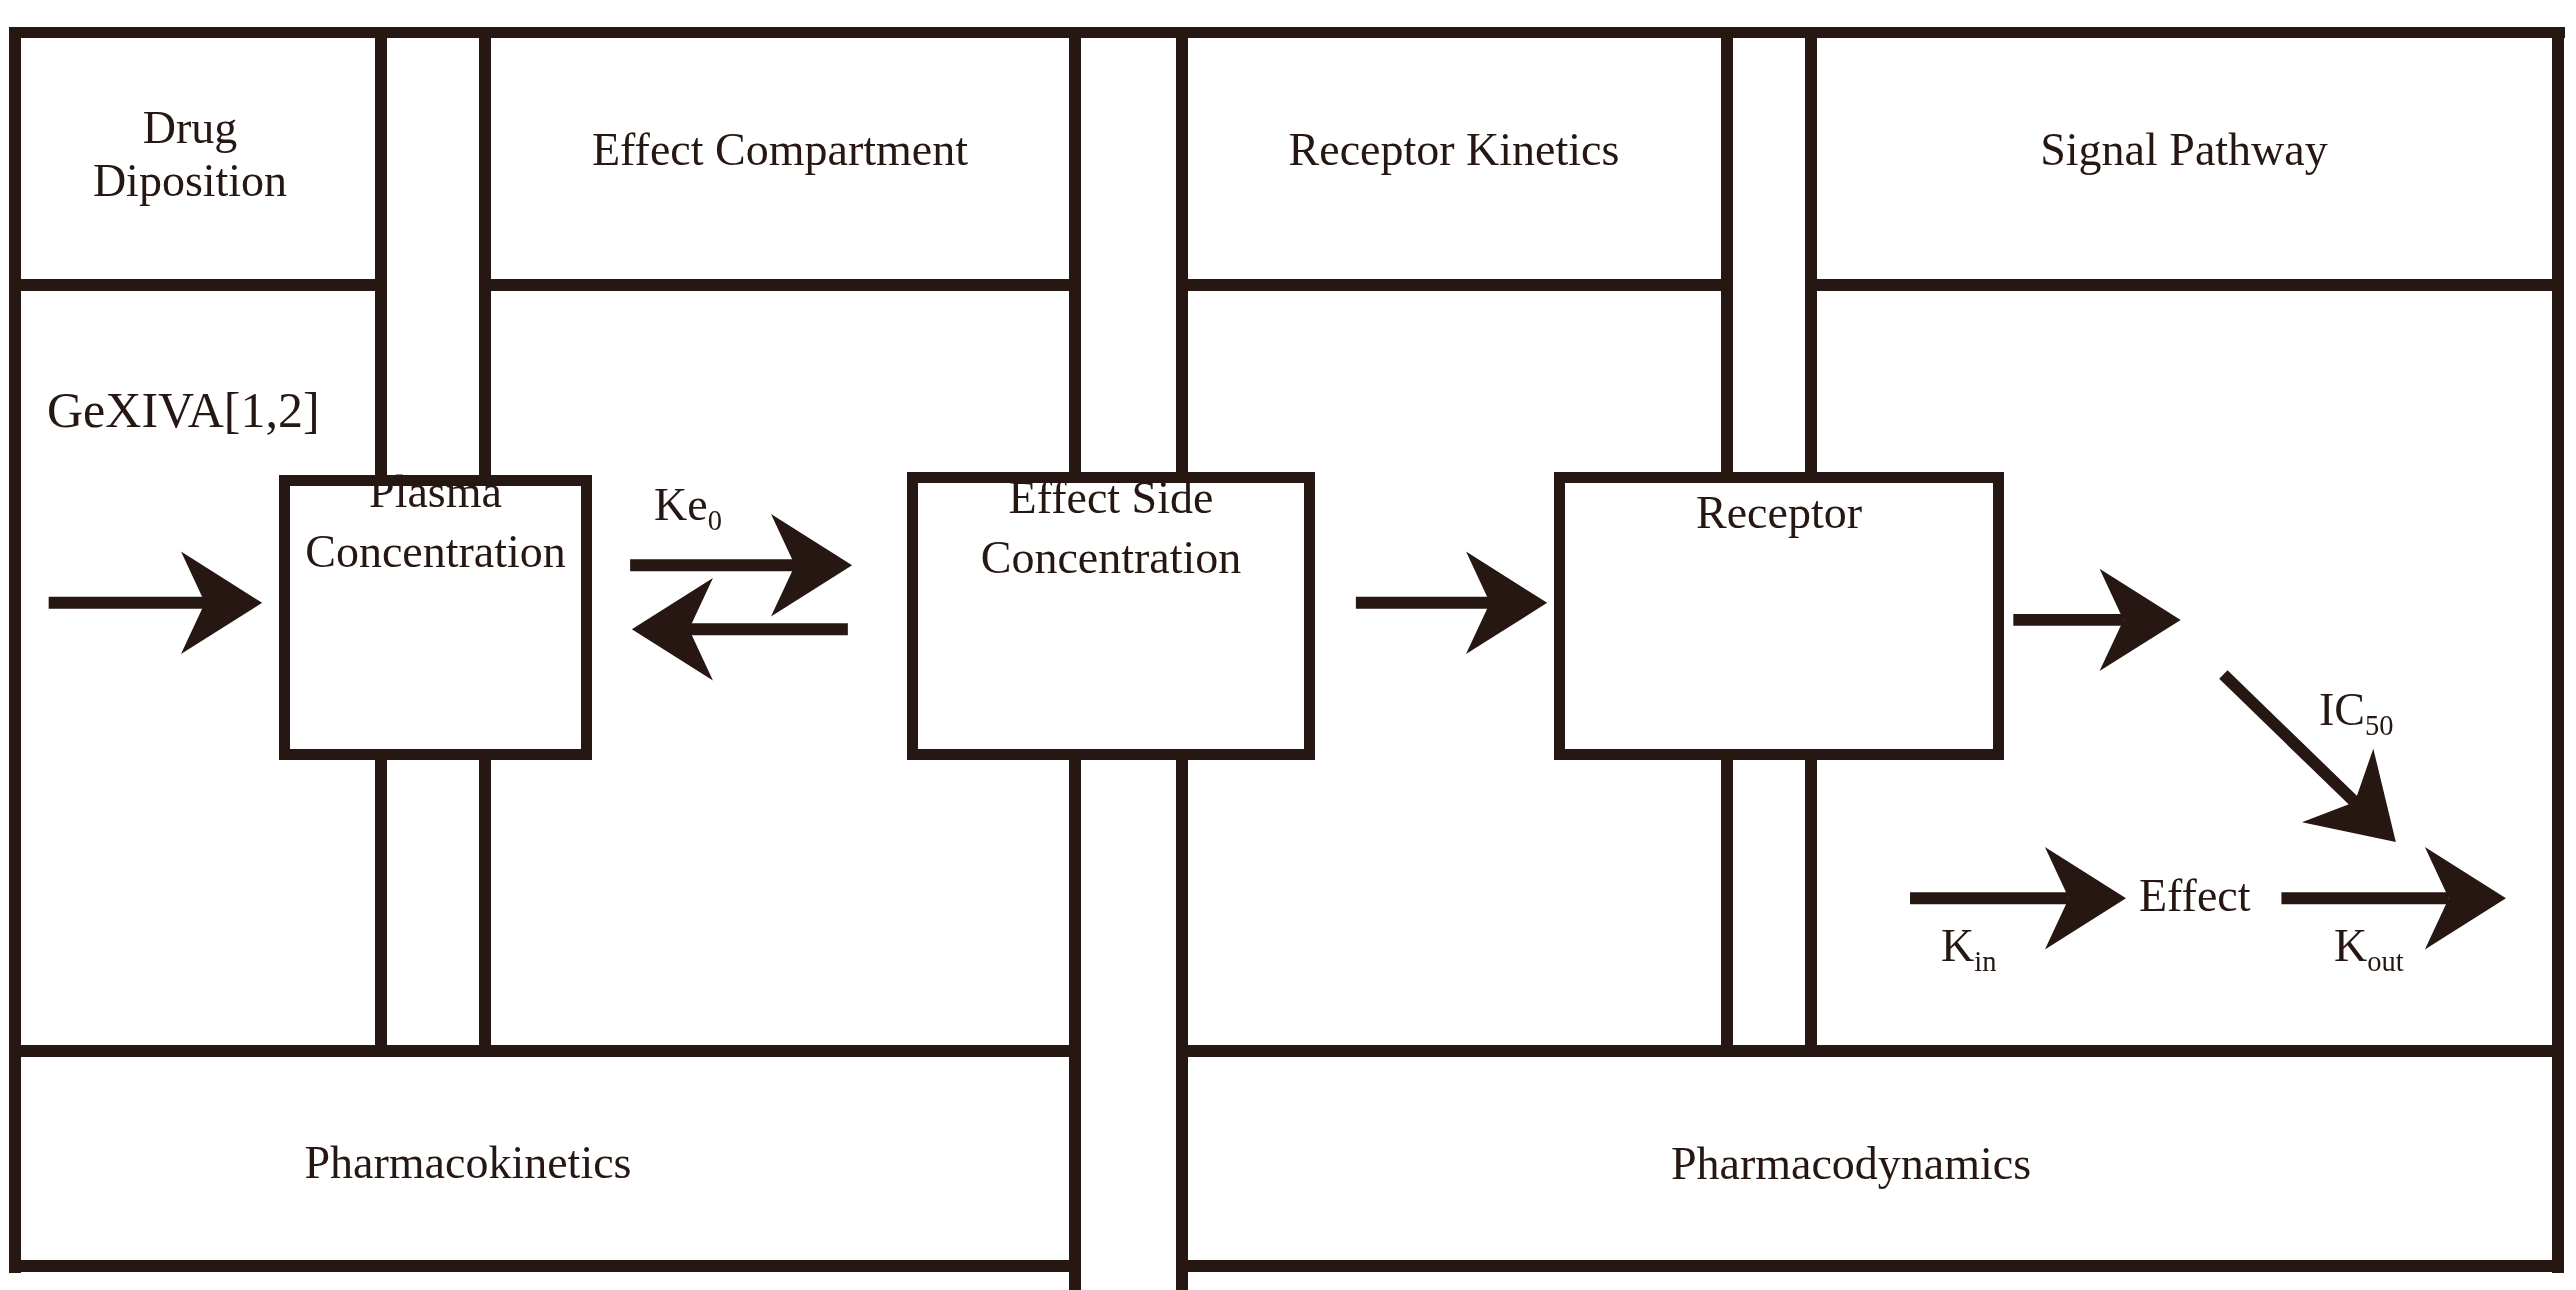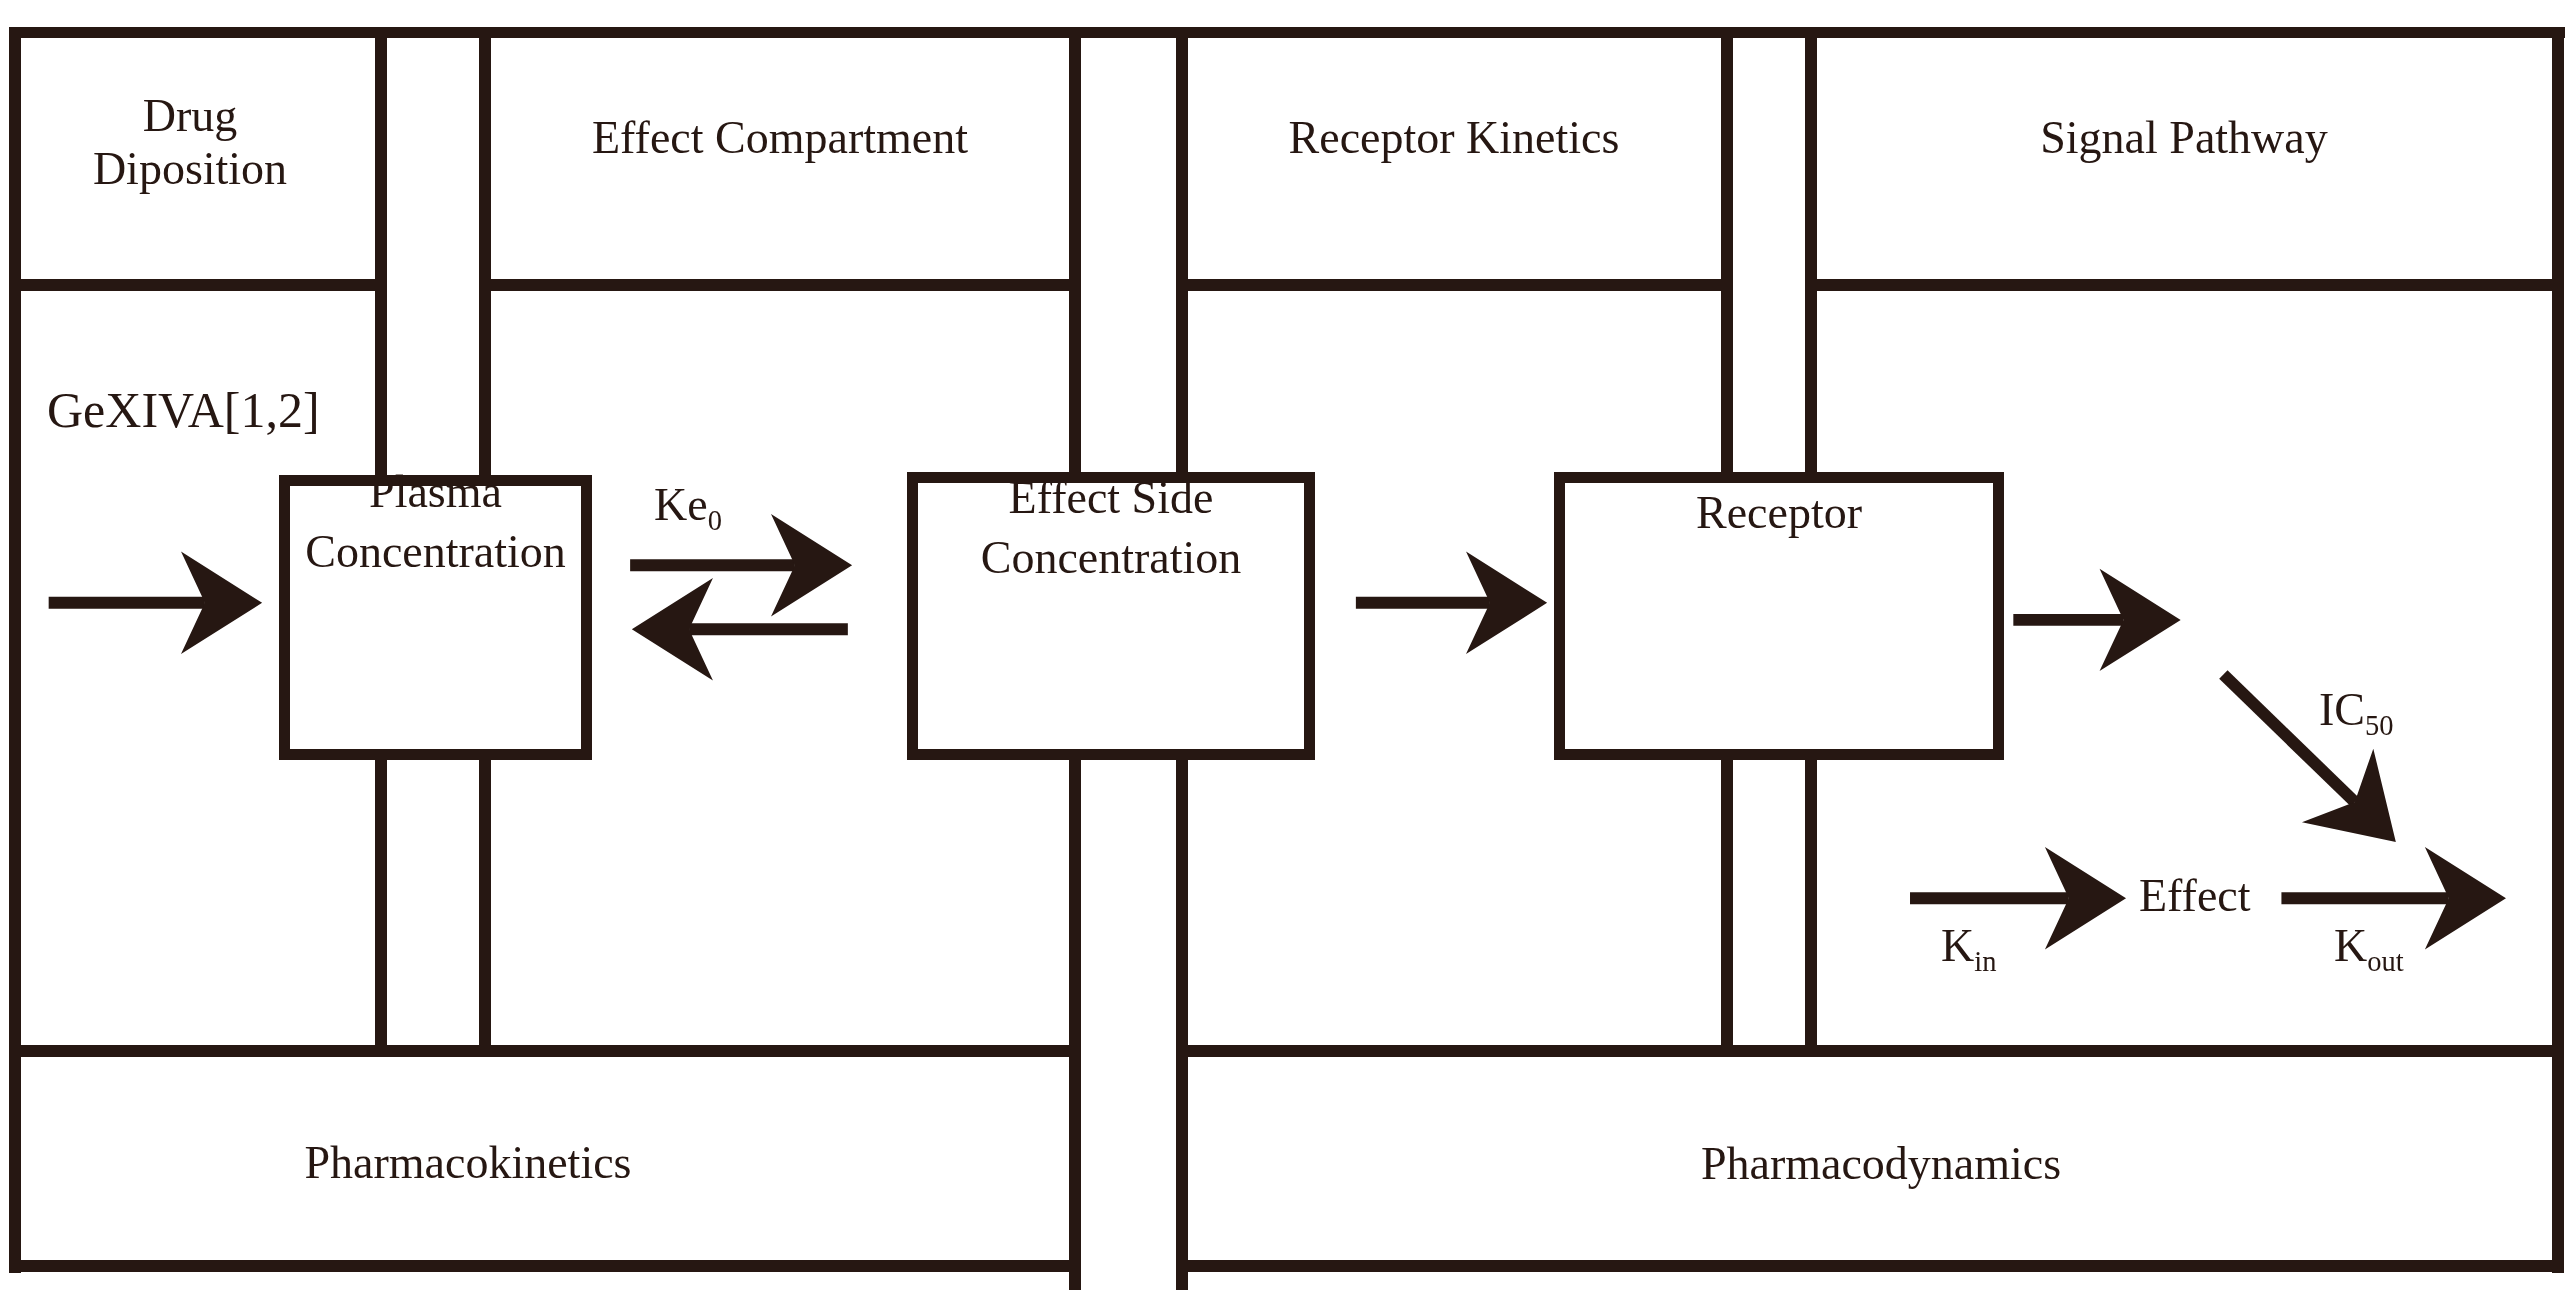--- a/index.html
+++ b/index.html
@@ -14,21 +14,21 @@
     overflow: hidden;
   }
   .stage { position:absolute; left:0; top:0; width:2576px; height:1291px; }
   .hline, .vline { position:absolute; background: var(--ink); }
   .box {
     position:absolute; background:#fff; border:11px solid var(--ink);
     display:flex; align-items:flex-start; justify-content:center;
     text-align:center; font-size:46px; line-height:60px;
   }
   .label { position:absolute; white-space:nowrap; }
-  .hdr { font-size:46px; line-height:53px; text-align:center; }
+  .hdr { font-size:46px; line-height:53px; text-align:center;margin-top:12px; }
   .hdr-center { transform: translateX(-50%); }
   .mid-center { transform: translate(-50%, 0); }
   .big { font-size:46px; }
   .gexiva { font-size:50px;text-align:center; }
   sub.rate { font-size:0.62em; vertical-align: -0.35em; letter-spacing:0; }
   svg.arrows { position:absolute; left:0; top:0; }
   .shift-up-28 > div { transform: translateY(-24px); }
   .shift-up-18 > div { transform: translateY(-15.4px); }
 </style>
 </head>
@@ -95,21 +95,21 @@
     <span>K</span><sub class="rate">in</sub>
   </div>
 
   <div class="label big" style="left:2139px; top:869px;">Effect</div>
 
   <div class="label big" style="left:2334px; top:919px;">
     <span>K</span><sub class="rate">out</sub>
   </div>
 
   <div class="label big mid-center" style="left:468px; top:1136px;">Pharmacokinetics</div>
-  <div class="label big mid-center" style="left:1851px; top:1137px;margin-left:30px;">Pharmacodynamics</div>
+  <div class="label big mid-center" style="left:1851px; top:1137px;">Pharmacodynamics</div>
 
   <svg class="arrows" width="2576" height="1291" viewBox="0 0 3017 1512" xmlns="http://www.w3.org/2000/svg">
       <g>
         <line x1="57" y1="706" x2="240" y2="706" stroke="#261712" stroke-width="14"></line>
         <polygon points="307,706 212,766 240,706 212,646" fill="#261712"></polygon>
       </g>
       <g>
         <line x1="738" y1="662" x2="931" y2="662" stroke="#261712" stroke-width="14"></line>
         <polygon points="998,662 903,722 931,662 903,602" fill="#261712"></polygon>
       </g>

